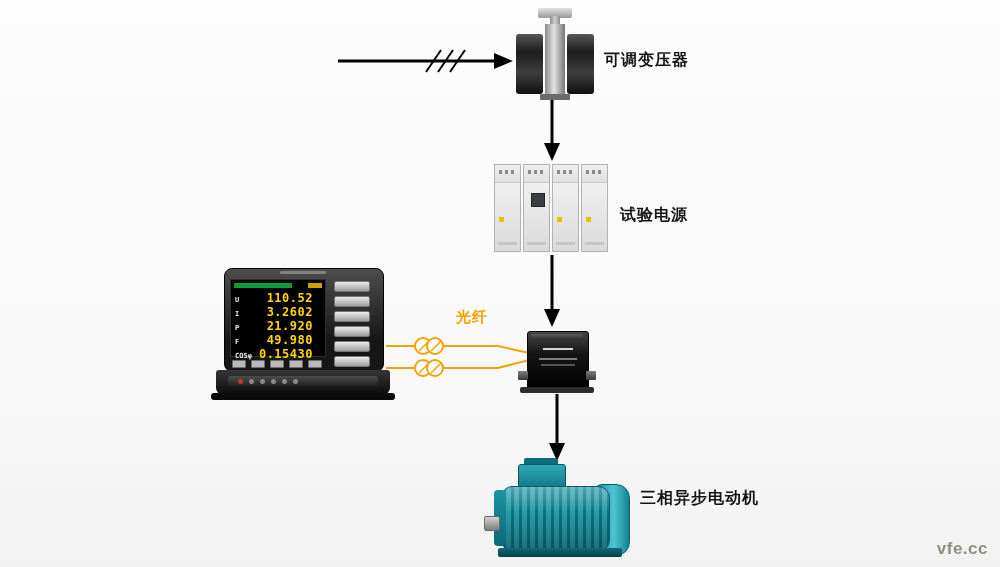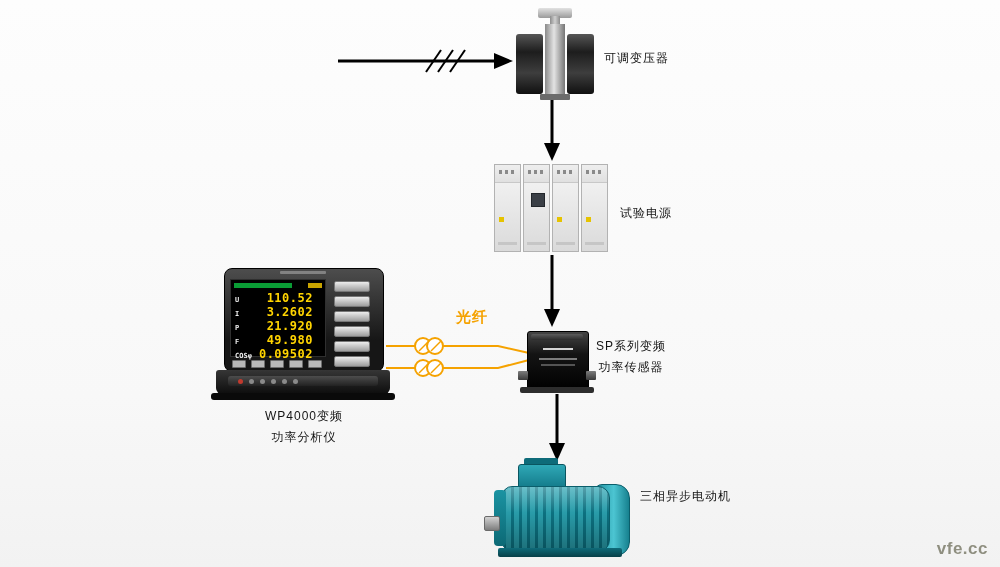--- a/index.html
+++ b/index.html
@@ -4,21 +4,21 @@
 <style>
   html,body{margin:0;padding:0;}
   .stage{
     position:relative;width:1000px;height:567px;overflow:hidden;
     background:linear-gradient(180deg,#fdfdfd 0%,#f8f8f8 70%,#f2f2f2 100%);
     font-family:"Liberation Sans",sans-serif;
   }
   .abs{position:absolute;}
   svg.overlay{position:absolute;left:0;top:0;z-index:1;pointer-events:none;}
   .device{position:absolute;z-index:2;}
-  .lbl{position:absolute;z-index:3;color:#141414;font-weight:400;font-size:12px;letter-spacing:1px;white-space:nowrap;}
+  .lbl{position:absolute;z-index:3;color:#141414;font-weight:700;font-size:16px;letter-spacing:1px;white-space:nowrap;}
   .lbl2{line-height:21px;text-align:center;}
   .fiber-lbl{position:absolute;z-index:3;color:#F5A200;font-weight:700;font-size:15px;letter-spacing:1px;}
   .watermark{position:absolute;right:12px;bottom:8px;z-index:3;color:#8f8f80;font-weight:700;font-size:17px;letter-spacing:.5px;}
 
   
   .tr-cap{left:24px;top:0;width:34px;height:10px;background:linear-gradient(180deg,#e2e2e2,#9a9a9a);border-radius:2px;}
   .tr-stem{left:36px;top:8px;width:10px;height:12px;background:linear-gradient(90deg,#8c8c8c,#cfcfcf,#8c8c8c);}
   .tr-core{left:31px;top:16px;width:20px;height:72px;background:linear-gradient(90deg,#8a8a8a,#e3e3e3 45%,#767676);}
   .tr-coil{top:26px;width:27px;height:60px;border-radius:3px;
     background:linear-gradient(180deg,#565656,#1d1d1d 30%,#3e3e3e 65%,#101010);}
@@ -171,24 +171,20 @@
   <div class="device" style="left:527px;top:331px;width:62px;height:64px;">
     <div class="abs sp-body"></div>
     <div class="abs sp-hl"></div>
     <div class="sp-line" style="left:16px;top:17px;width:30px;"></div>
     <div class="sp-line" style="left:12px;top:27px;width:38px;opacity:.55;"></div>
     <div class="sp-line" style="left:14px;top:33px;width:34px;opacity:.35;"></div>
     <div class="sp-tab" style="left:-9px;"></div>
     <div class="sp-tab" style="right:-7px;"></div>
     <div class="abs sp-flange"></div>
   </div>
-  <div class="lbl lbl2" style="left:596px;top:336px;">
-    <div>SP系列变频</div>
-    <div>功率传感器</div>
-  </div>
 
   <div class="device" style="left:490px;top:458px;width:142px;height:100px;">
     <div class="abs mo-cap"></div>
     <div class="abs mo-tbox"></div>
     <div class="abs mo-fan"></div>
     <div class="abs mo-body"></div>
     <div class="abs mo-end"></div>
     <div class="abs mo-shaft"></div>
     <div class="abs mo-feet"></div>
   </div>
@@ -212,21 +208,21 @@
         <div class="scr-row">
           <span class="scr-lab">P</span>
           <span class="scr-val">21.920</span>
         </div>
         <div class="scr-row">
           <span class="scr-lab">F</span>
           <span class="scr-val">49.980</span>
         </div>
         <div class="scr-row">
           <span class="scr-lab">COSφ</span>
-          <span class="scr-val">0.09502</span>
+          <span class="scr-val">0.15430</span>
         </div>
       </div>
     </div>
     <div class="an-btncol">
       <div class="an-btn"></div>
       <div class="an-btn"></div>
       <div class="an-btn"></div>
       <div class="an-btn"></div>
       <div class="an-btn"></div>
       <div class="an-btn"></div>
@@ -242,22 +238,18 @@
     <div class="abs an-front">
       <div class="an-dot red"></div>
       <div class="an-dot"></div>
       <div class="an-dot"></div>
       <div class="an-dot"></div>
       <div class="an-dot"></div>
       <div class="an-dot"></div>
     </div>
     <div class="abs an-lip"></div>
   </div>
-  <div class="lbl lbl2" style="left:238px;top:406px;width:132px;">
-    <div>WP4000变频</div>
-    <div>功率分析仪</div>
-  </div>
 
   <div class="fiber-lbl" style="left:456px;top:308px;">光纤</div>
 
   <div class="watermark">vfe.cc</div>
 
 </div>
 
 </body></html>

